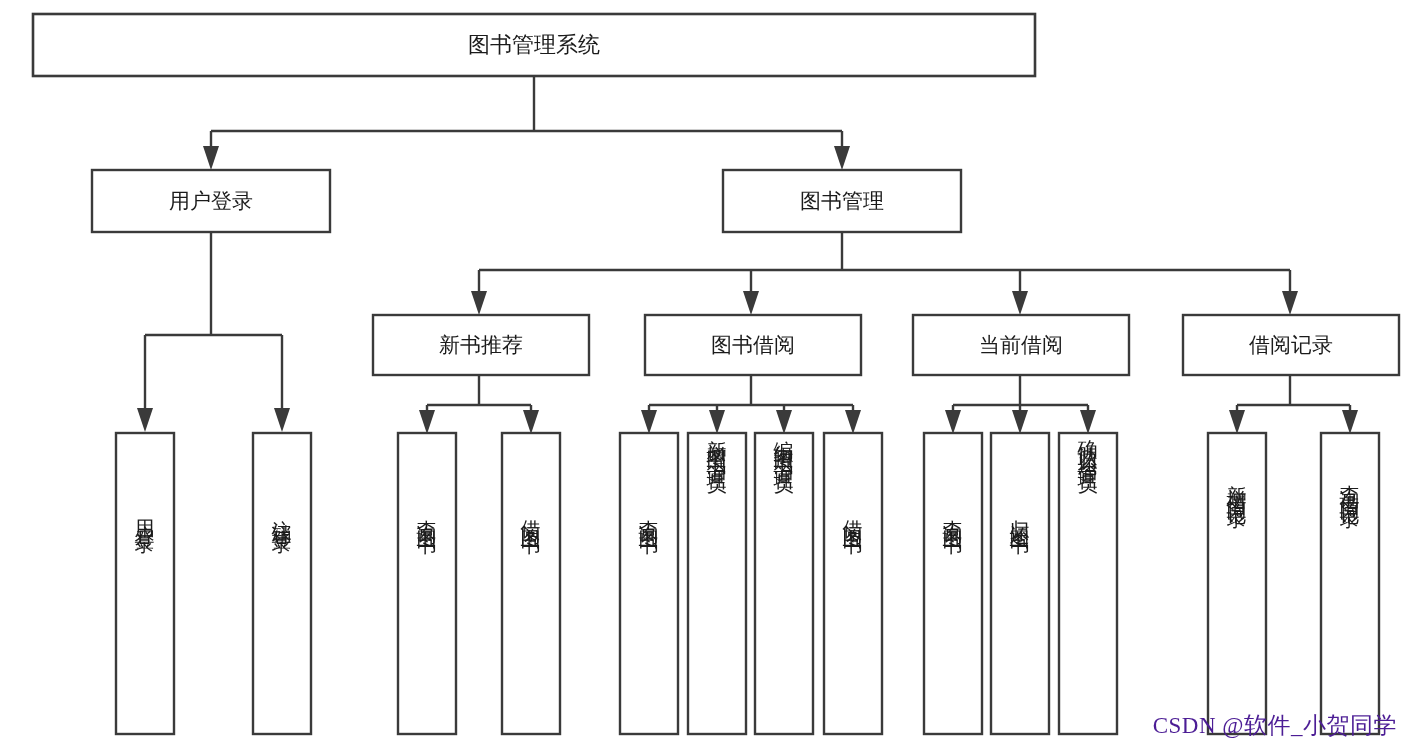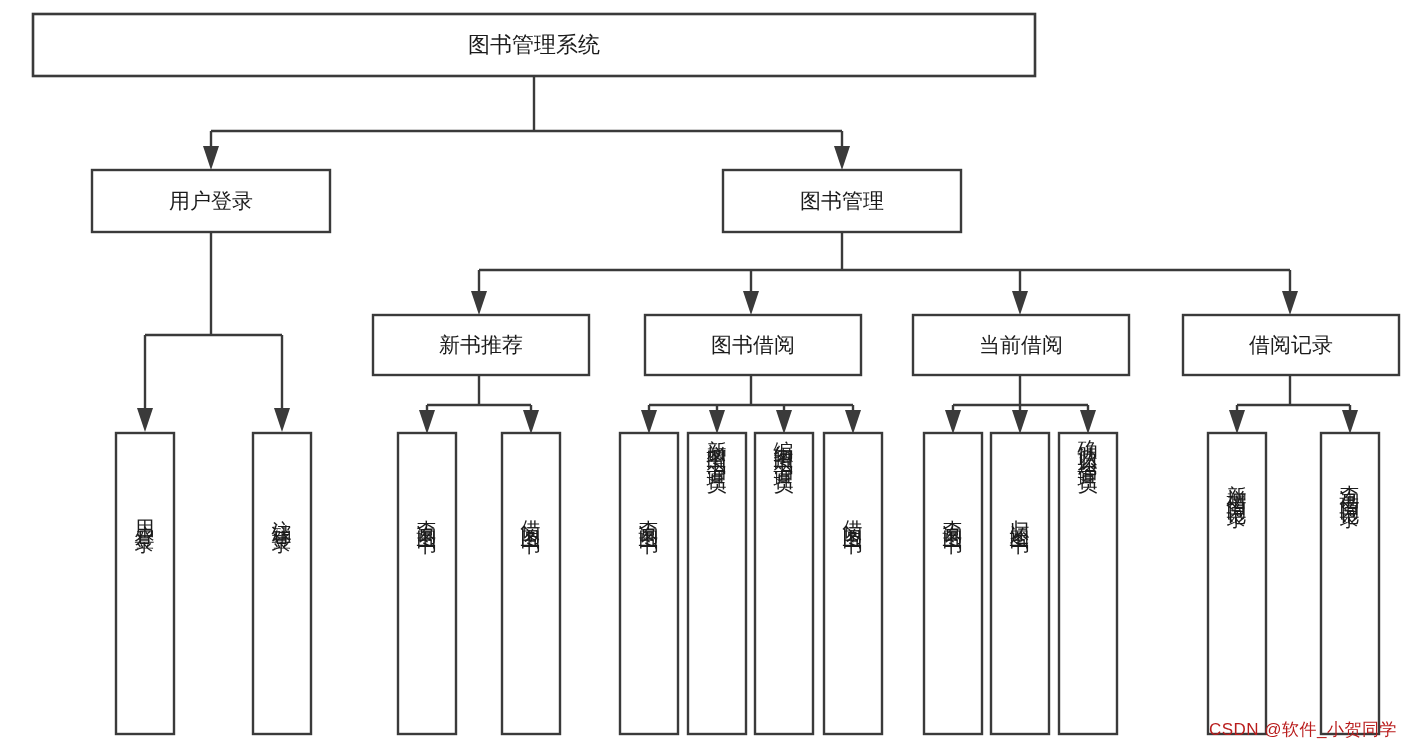--- a/index.html
+++ b/index.html
@@ -66,23 +66,23 @@
     fill: #1b1b1b;
     text-anchor: middle;
     writing-mode: vertical-rl;
     glyph-orientation-vertical: 0;
     letter-spacing: 5px;
   }
   .watermark {
     position: absolute;
     right: 8px;
     bottom: 6px;
-    font-family: Liberation Sans, sans-serif;
-    font-size: 17px;
-    color: #b91c1c;
+    font-family: Liberation Serif, serif;
+    font-size: 23px;
+    color: #4c1d95;
     white-space: nowrap;
     letter-spacing: 0.5px;
   }
 </style>
 </head>
 <body>
 
 <div id="diagram-root">
 <svg id="flow" viewBox="0 0 1405 747" xmlns="http://www.w3.org/2000/svg">
 

